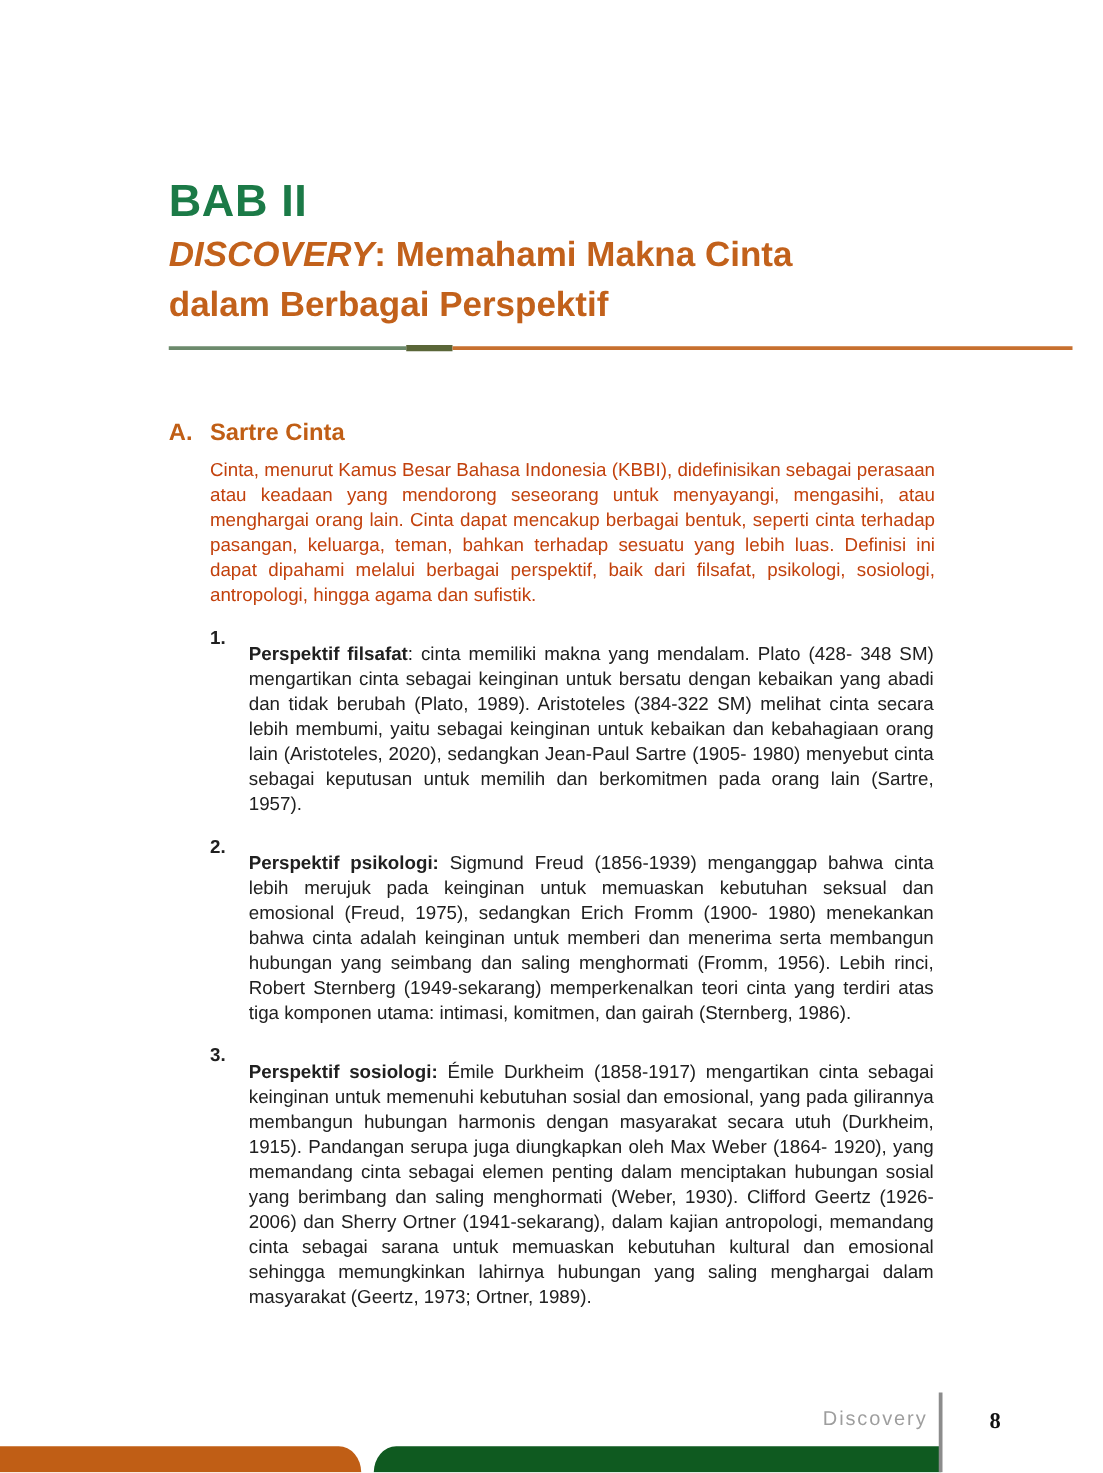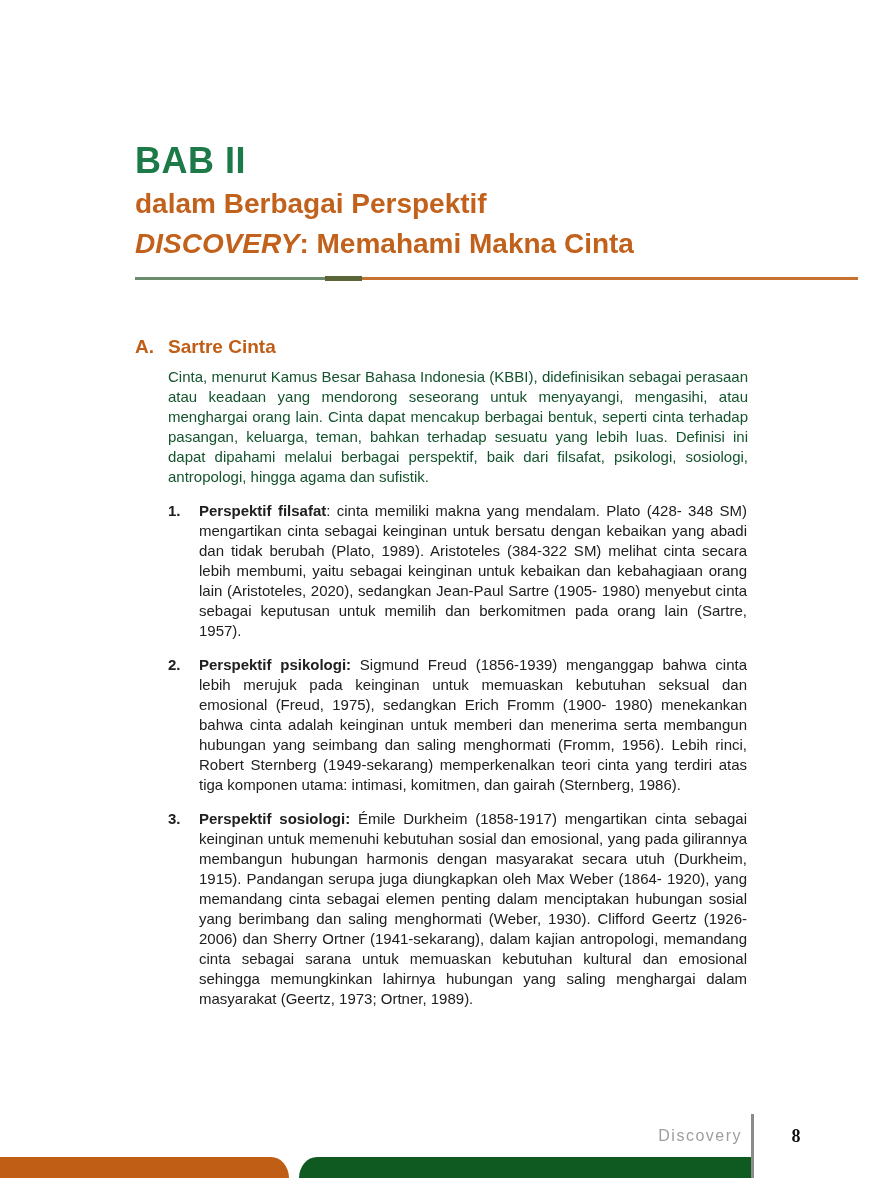--- a/index.html
+++ b/index.html
@@ -52,30 +52,30 @@
     font-weight: bold;
     color: #C05E15;
   }
   .sec-letter { width: 33px; flex: none; }
   .body-para {
     margin: 9px 0 0 33px;
     width: 580px;
     font-size: 15px;
     line-height: 20px;
     text-align: justify;
-    color: #14532d;
+    color: #c2410c;
   }
   .list-item {
     display: flex;
     margin: 14px 0 0 33px;
     font-size: 15px;
     line-height: 20px;
   }
   .list-num { width: 31px; flex: none; font-weight: bold; }
-  .item-text { width: 548px; text-align: justify; }
+  .item-text { width: 548px; text-align: justify; margin-top: 13px; }
   .item-lead { font-weight: bold; }
   .footer-title {
     position: absolute;
     left: 560px;
     top: 1127px;
     width: 182px;
     text-align: right;
     font-size: 16px;
     letter-spacing: 1.5px;
     color: #9E9E9E;
@@ -120,24 +120,24 @@
   }
 </style>
 </head>
 <body>
 
 <div class="page">
   <div class="content">
 
     <h1 class="chapter-label">BAB II</h1>
 
-    <div class="chapter-title">dalam Berbagai Perspektif</div>
     <div class="chapter-title">
       <span class="italic">DISCOVERY</span><span>: Memahami Makna Cinta</span>
     </div>
+    <div class="chapter-title">dalam Berbagai Perspektif</div>
 
     <div class="rule">
       <div class="rule-seg-green"></div>
       <div class="rule-seg-olive"></div>
       <div class="rule-seg-orange"></div>
     </div>
 
     <div class="section-heading">
       <span class="sec-letter">A.</span>
       <span class="sec-title">Sartre Cinta</span>

